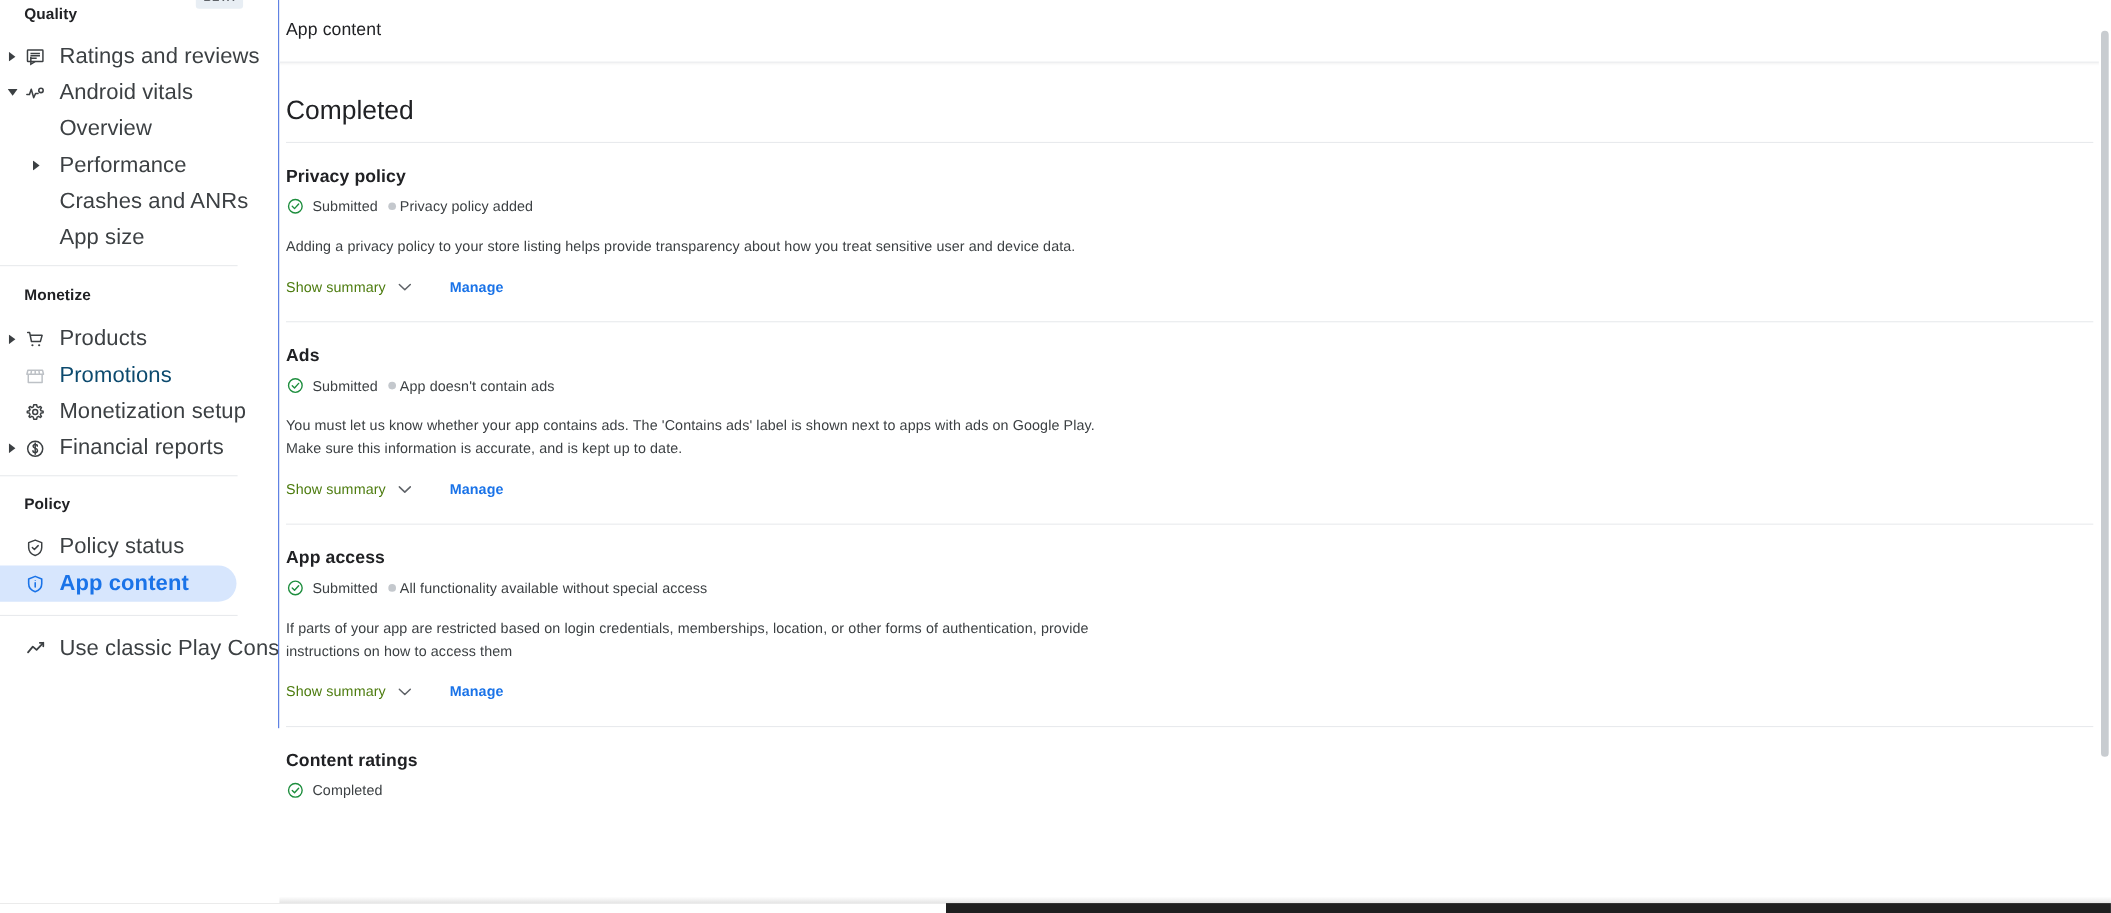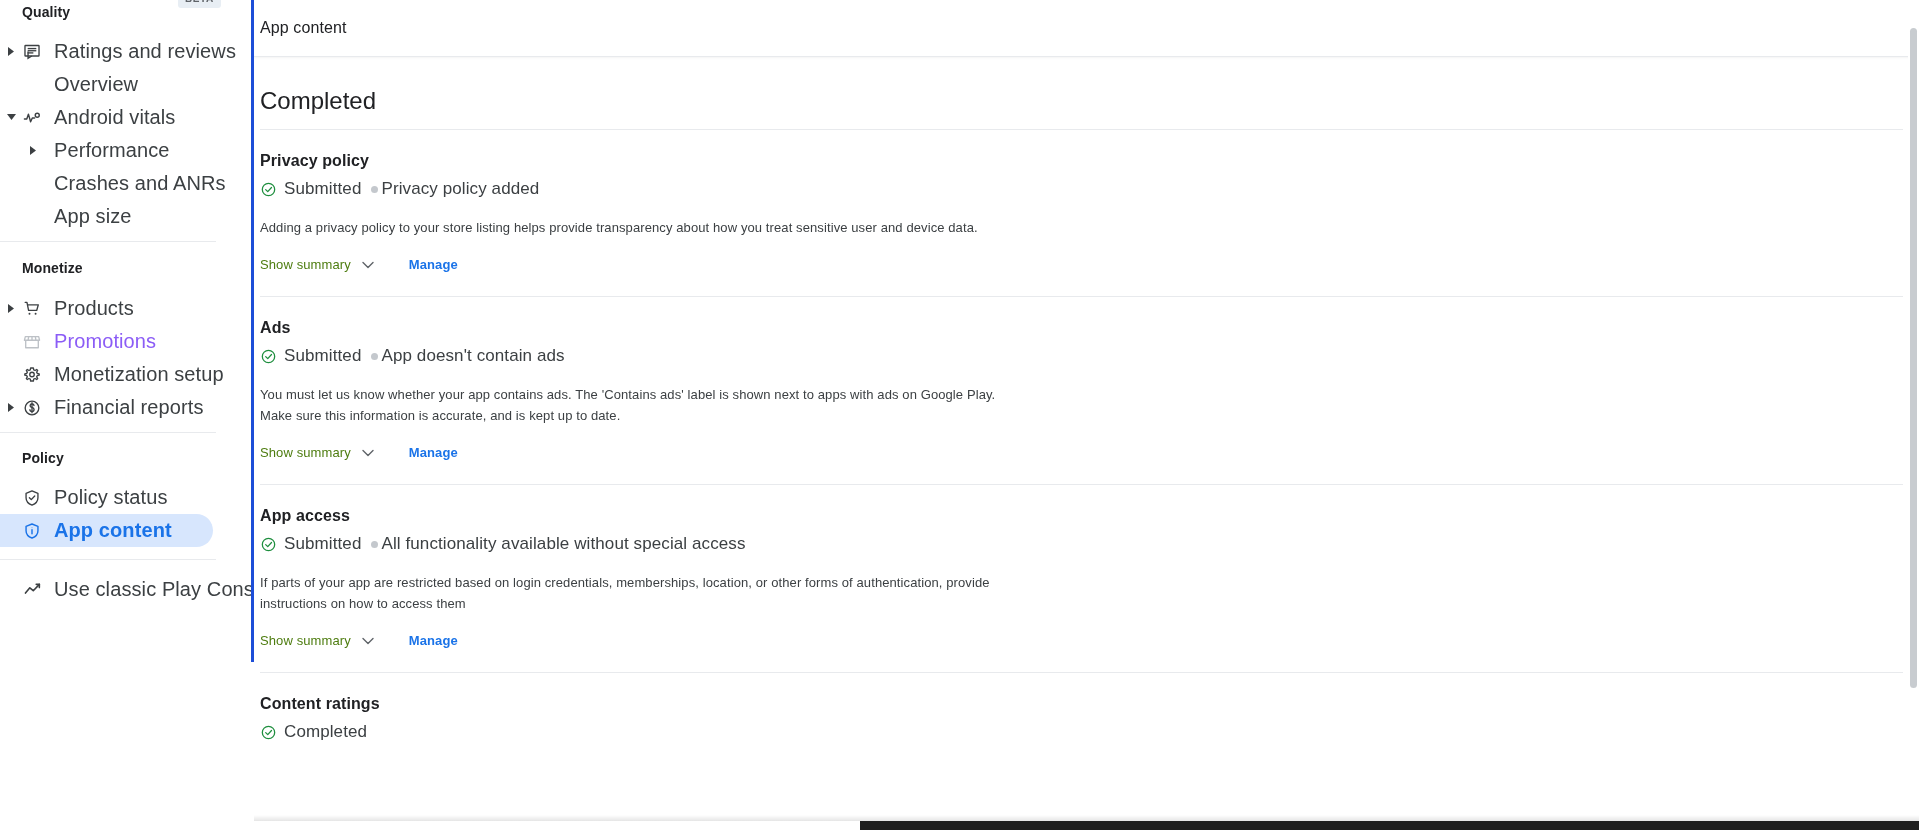--- a/index.html
+++ b/index.html
@@ -20,21 +20,21 @@
     background: #fff;
   }
 
   
   .sidebar {
     position: relative;
     width: 254px;
     flex: 0 0 254px;
     height: 662px;
     background: #ffffff;
-    border-right: 3px solid #1d4ed8;
+    border-right: 1px solid #1d4ed8;
     padding-top: 0;
     overflow: hidden;
   }
   .beta-badge {
     position: absolute;
     top: -9px;
     left: 178px;
     background: #e8eef4;
     color: #5f6368;
     font-size: 10px;
@@ -60,21 +60,21 @@
     height: 33px;
     padding-left: 0;
     cursor: pointer;
     border-radius: 0 17px 17px 0;
     margin-right: 38px;
   }
   .nav-row.sub { padding-left: 0; }
   .nav-row.active { background: #d7e6fd; }
   .nav-row.active .nav-label { color: #1a73e8; font-weight: 700; }
   .nav-row.disabled { cursor: default; }
-  .nav-row.disabled .nav-label { color: #8b5cf6; }
+  .nav-row.disabled .nav-label { color: #0c4a6e; }
 
   .caret {
     position: absolute;
     left: 6px;
     width: 10px; height: 10px;
     display: flex; align-items: center; justify-content: center;
   }
   .caret svg { display:block; }
   .nav-icon {
     position: absolute;
@@ -141,21 +141,21 @@
   .sec-title {
     font-size: 16px;
     font-weight: 700;
     color: #202124;
     letter-spacing: .1px;
     margin-bottom: 9px;
   }
   .status-line {
     display: flex;
     align-items: center;
-    font-size: 17px;
+    font-size: 13px;
     color: #3c4043;
     margin-bottom: 18px;
     letter-spacing: .1px;
   }
   .check-icon {
     width: 16px; height: 16px;
     margin-right: 8px;
     display: flex; align-items: center; justify-content: center;
     color: #1e8e3e;
   }
@@ -267,37 +267,37 @@
             <rect x="2.2" y="2.8" width="15.6" height="11.6" rx="0.6"></rect>
             <path d="M5.6 9.5 L5.6 17 L9.8 14.4"></path>
             <line x1="5.2" y1="6.2" x2="14.8" y2="6.2"></line>
             <line x1="5.2" y1="8.6" x2="14.8" y2="8.6"></line>
             <line x1="5.2" y1="11" x2="11.5" y2="11"></line>
           </svg>
         </span>
         <span class="nav-label">Ratings and reviews</span>
       </div>
 
-      <div class="nav-row sub">
-        <span class="nav-label indent">Overview</span>
-      </div>
-
       <div class="nav-row">
         <span class="caret">
           <svg width="9" height="7" viewBox="0 0 9 7">
               <path d="M0 0 L9 0 L4.5 6 Z" fill="#3c4043"></path>
             </svg>
         </span>
         <span class="nav-icon">
           <svg width="19" height="19" viewBox="0 0 20 20" fill="none" stroke="#3c4043" stroke-width="1.5" stroke-linejoin="round" stroke-linecap="round">
             <path d="M1.5 11.5 L4 11.5 L5.7 6.5 L8 14.5 L9.8 10.5 L12.2 10.5"></path>
             <circle cx="15" cy="7.6" r="2.1"></circle>
           </svg>
         </span>
         <span class="nav-label">Android vitals</span>
+      </div>
+
+      <div class="nav-row sub">
+        <span class="nav-label indent">Overview</span>
       </div>
 
       <div class="nav-row sub">
         <span class="caret caret-sub">
           <svg width="7" height="9" viewBox="0 0 7 9">
               <path d="M0 0 L6 4.5 L0 9 Z" fill="#3c4043"></path>
             </svg>
         </span>
         <span class="nav-label indent">Performance</span>
       </div>

